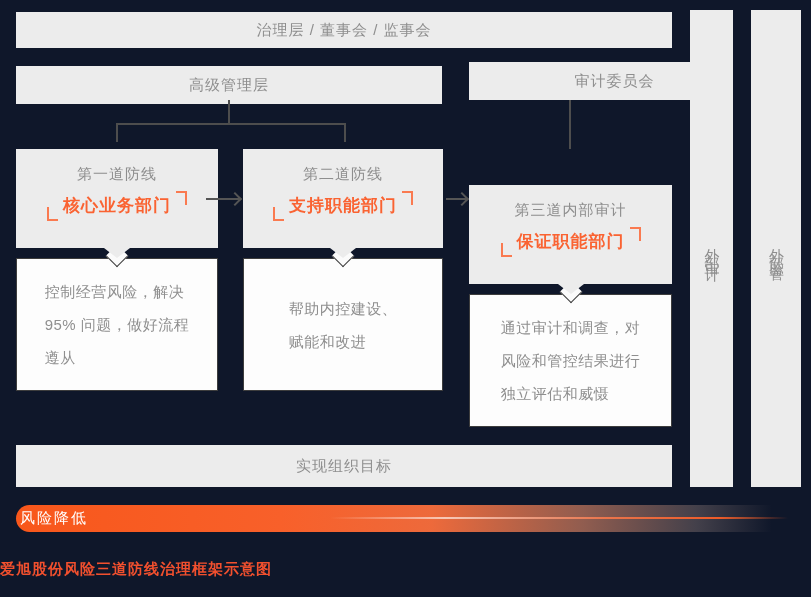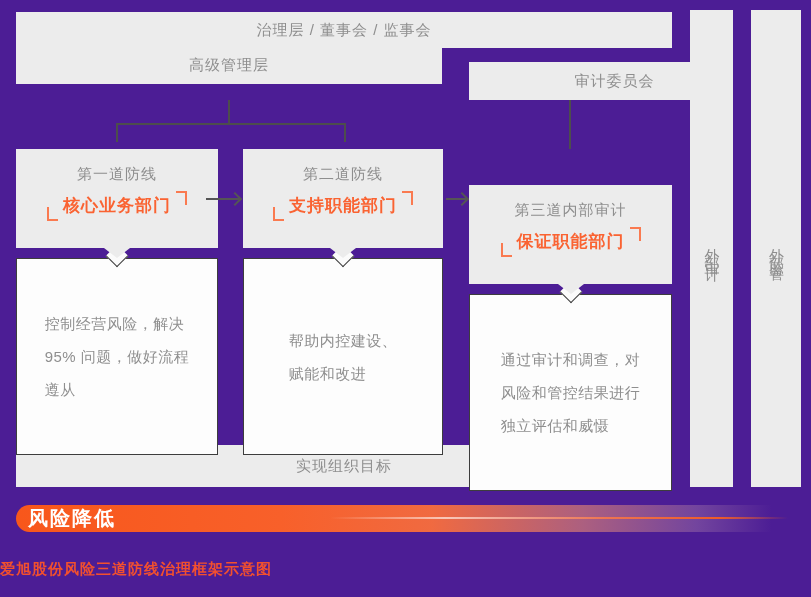--- a/index.html
+++ b/index.html
@@ -3,31 +3,31 @@
 <meta charset="utf-8">
 <style>
   html,body{margin:0;padding:0;}
   body{
     background:#ffffff;
     font-family:"Liberation Sans","DejaVu Sans",sans-serif;
   }
   .stage{
     position:relative;
     width:811px;height:597px;
-    background:#4c1d95;
+    background:#0f172a;
     overflow:hidden;
   }
   .graybar{
     position:absolute;
     background:#ececec;
     display:flex;align-items:center;justify-content:center;
     color:#8e8e8e;font-size:15px;letter-spacing:1px;
   }
   .top-bar{left:16px;top:12px;width:656px;height:36px;}
-  .senior-bar{left:16px;top:46px;width:426px;height:38px;}
+  .senior-bar{left:16px;top:66px;width:426px;height:38px;}
   .audit-bar{left:469px;top:62px;width:203px;height:38px;padding-left:44px;}
   .goal-bar{left:16px;top:445px;width:656px;height:42px;}
 
   .conn{position:absolute;background:#4d4d4d;}
   .conn-stem{left:228px;top:100px;width:2px;height:24px;}
   .conn-h{left:116px;top:123px;width:230px;height:2px;}
   .conn-drop-l{left:116px;top:123px;width:2px;height:19px;}
   .conn-drop-r{left:344px;top:123px;width:2px;height:19px;}
   .conn-audit{left:569px;top:100px;width:2px;height:49px;}
 
@@ -60,21 +60,21 @@
   .arrow::after{
     content:'';position:absolute;right:0px;top:-4px;
     width:8px;height:8px;
     border-top:2px solid #555;border-right:2px solid #555;
     transform:rotate(45deg);
   }
   .arrow1{left:206px;top:198px;width:34px;}
   .arrow2{left:446px;top:198px;width:21px;}
 
   .desc-box{
-    position:absolute;top:258px;height:197px;
+    position:absolute;top:258px;height:133px;
     background:#fdfdfd;border:1px solid #3d3d3d;
     box-sizing:border-box;z-index:1;
     display:flex;align-items:center;justify-content:center;
   }
   .desc-box .notch{
     position:absolute;top:-11px;left:50%;
     width:15px;height:15px;background:#fbfbfb;
     border-right:1.5px solid #3d3d3d;border-bottom:1.5px solid #3d3d3d;
     transform:translateX(-50%) rotate(45deg);
   }
@@ -97,22 +97,22 @@
   .risk-bar{
     position:absolute;left:16px;top:505px;width:756px;height:27px;
     border-radius:14px 0 0 14px;
     background:linear-gradient(90deg,
       #f8571b 0%, #f8602a 35%, rgba(249,110,60,0.95) 55%,
       rgba(251,150,110,0.55) 75%, rgba(253,210,190,0.22) 90%,
       rgba(255,255,255,0) 100%);
     display:flex;align-items:center;
   }
   .risk-bar .risk-label{
-    color:#ffffff;font-size:20px;font-weight:bold;
-    padding-left:12px;letter-spacing:2px;
+    color:#ffffff;font-size:15px;font-weight:normal;
+    padding-left:4px;letter-spacing:2px;
   }
   .risk-line{
     position:absolute;left:330px;top:517px;width:458px;height:2px;
     background:linear-gradient(90deg,
       rgba(255,255,255,0) 0%, rgba(255,240,234,0.7) 25%,
       rgba(247,120,75,0.9) 60%, #ee5b28 85%, rgba(238,91,40,0) 100%);
     z-index:2;
   }
 
   .caption{

